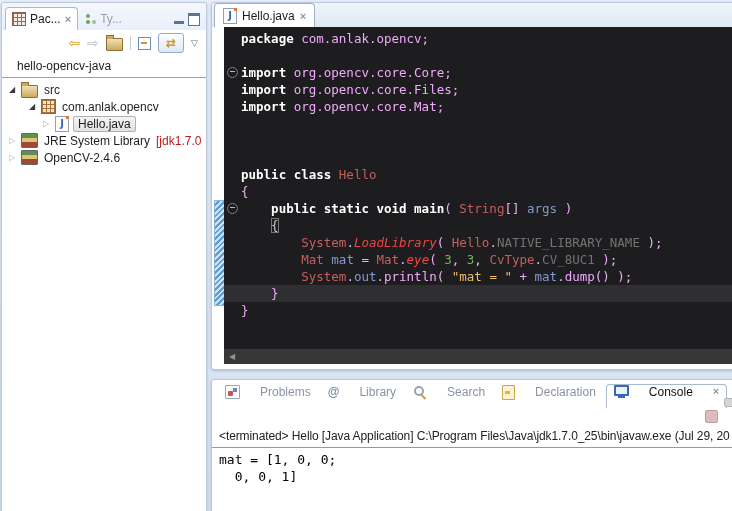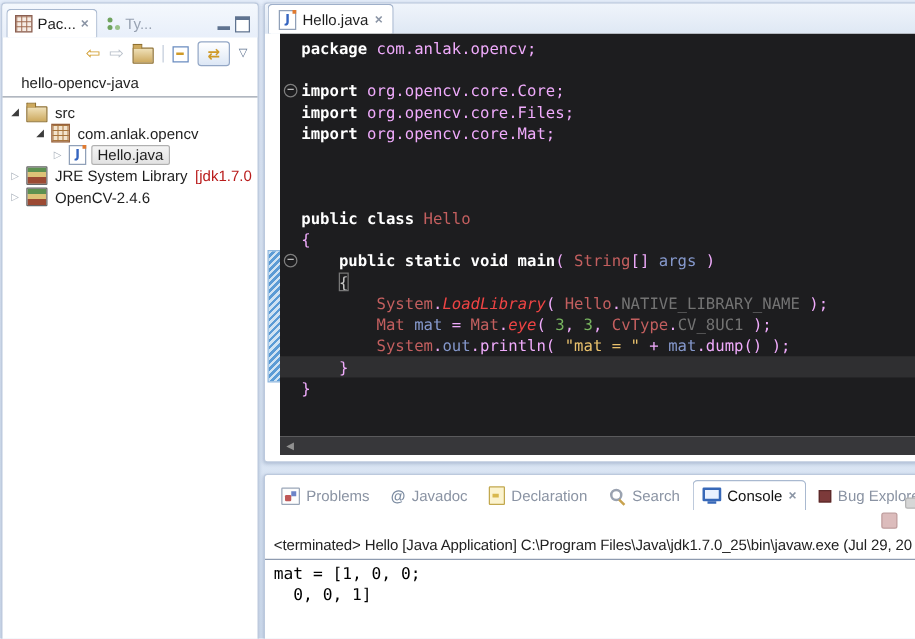--- a/index.html
+++ b/index.html
@@ -80,21 +80,21 @@
   .tk-var{color:#8598cc}
   .tk-it{color:#ef4444;font-style:italic}
   .tk-cst{color:#737373;}
   .tk-brk{color:#c9c9c9;outline:1px solid #777;outline-offset:-1px}
   .hscroll{position:absolute;left:12px;right:0;bottom:5px;height:15px;background:#37373a;
     display:flex;align-items:center;padding-left:5px}
   .hscroll .larr{color:#909090;font-size:8px;font-family:"DejaVu Sans",sans-serif}
   
   #console-part{left:211px;top:379px;width:530px;height:140px}
   .ctabbar{height:26px;display:flex;align-items:flex-end;gap:3px;padding:2px 0 0 6px;white-space:nowrap;overflow:hidden}
-  .ctab{display:flex;align-items:center;gap:5px;height:23px;padding:0 7px;color:#8a93a3;border-radius:4px 4px 0 0}
+  .ctab{display:flex;gap:20px;height:23px;padding:0 7px;color:#8a93a3;border-radius:4px 4px 0 0}
   .ctab.active{color:#111;background:#fff;border:1px solid #a9b9d0;border-bottom:none}
   .cicon{display:inline-block;flex:none}
   .icon-problems{width:13px;height:12px;border:1px solid #9aa6b8;background:#fdfdfd;position:relative;border-radius:1px}
   .icon-problems::before{content:"";position:absolute;left:2px;bottom:2px;width:5px;height:5px;background:#c05858;border-radius:1px}
   .icon-problems::after{content:"";position:absolute;right:2px;top:2px;width:4px;height:4px;background:#6d84c8}
   .icon-javadoc{color:#7a8aa0;font-weight:bold;font-size:12px}
   .icon-declaration{width:11px;height:13px;background:#fbf3cf;border:1px solid #c2a84e;position:relative;border-radius:1px}
   .icon-declaration::after{content:"";position:absolute;left:2px;top:5px;width:5px;height:3px;background:#d8b84e}
   .icon-search{position:relative;width:14px;height:13px}
   .icon-search::before{content:"";position:absolute;left:1px;top:1px;width:6px;height:6px;border:2px solid #9aa2b0;border-radius:50%}
@@ -211,29 +211,29 @@
   </div>
 
   <div id="console-part" class="part">
     <div class="ctabbar">
         <div class="ctab">
           <span class="cicon icon-problems"></span>
           <span class="ctlabel">Problems</span>
         </div>
         <div class="ctab">
           <span class="cicon icon-javadoc">@</span>
-          <span class="ctlabel">Javadoc</span>
+          <span class="ctlabel">Library</span>
+        </div>
+        <div class="ctab">
+          <span class="cicon icon-search"></span>
+          <span class="ctlabel">Search</span>
         </div>
         <div class="ctab">
           <span class="cicon icon-declaration"></span>
           <span class="ctlabel">Declaration</span>
-        </div>
-        <div class="ctab">
-          <span class="cicon icon-search"></span>
-          <span class="ctlabel">Search</span>
         </div>
         <div class="ctab active">
           <span class="cicon icon-console"></span>
           <span class="ctlabel">Console</span>
           <span class="closex">×</span>
         </div>
         <div class="ctab">
           <span class="cicon icon-bug"></span>
           <span class="ctlabel">Bug Explorer</span>
         </div>

